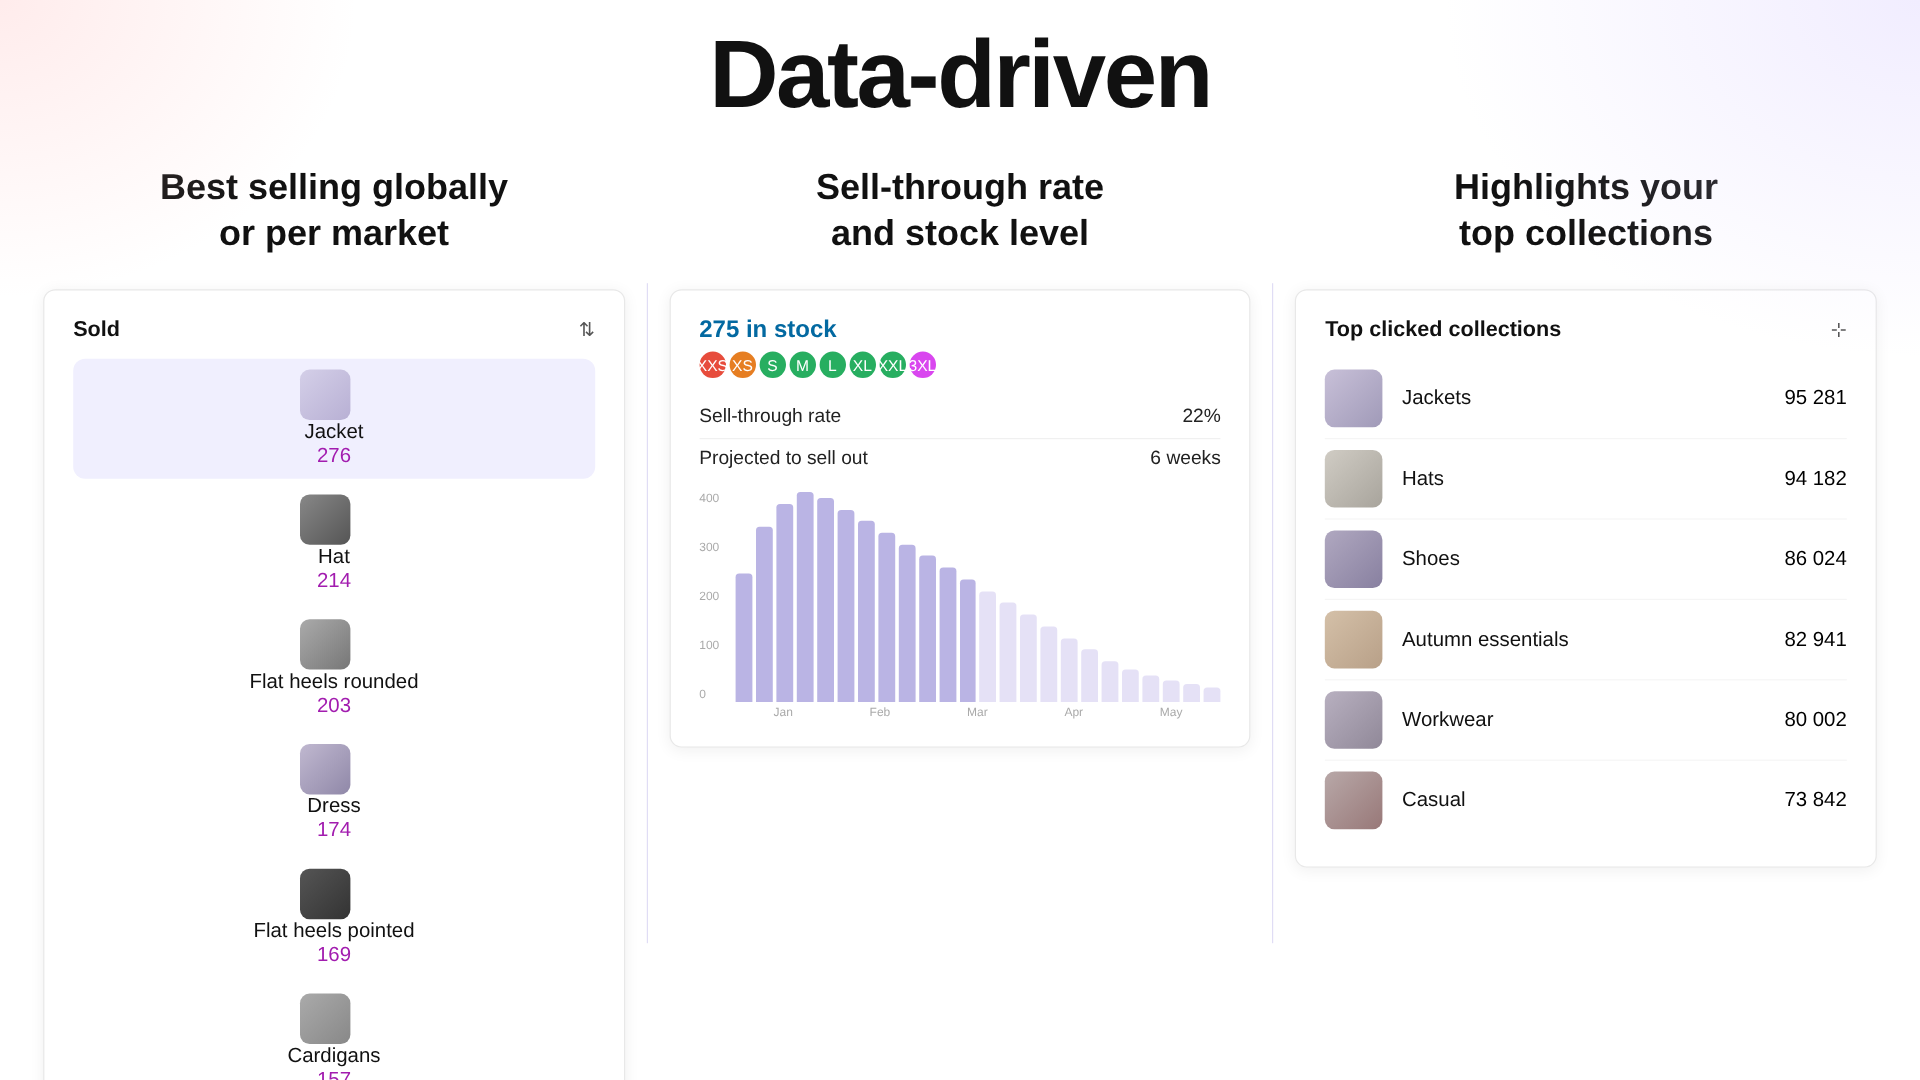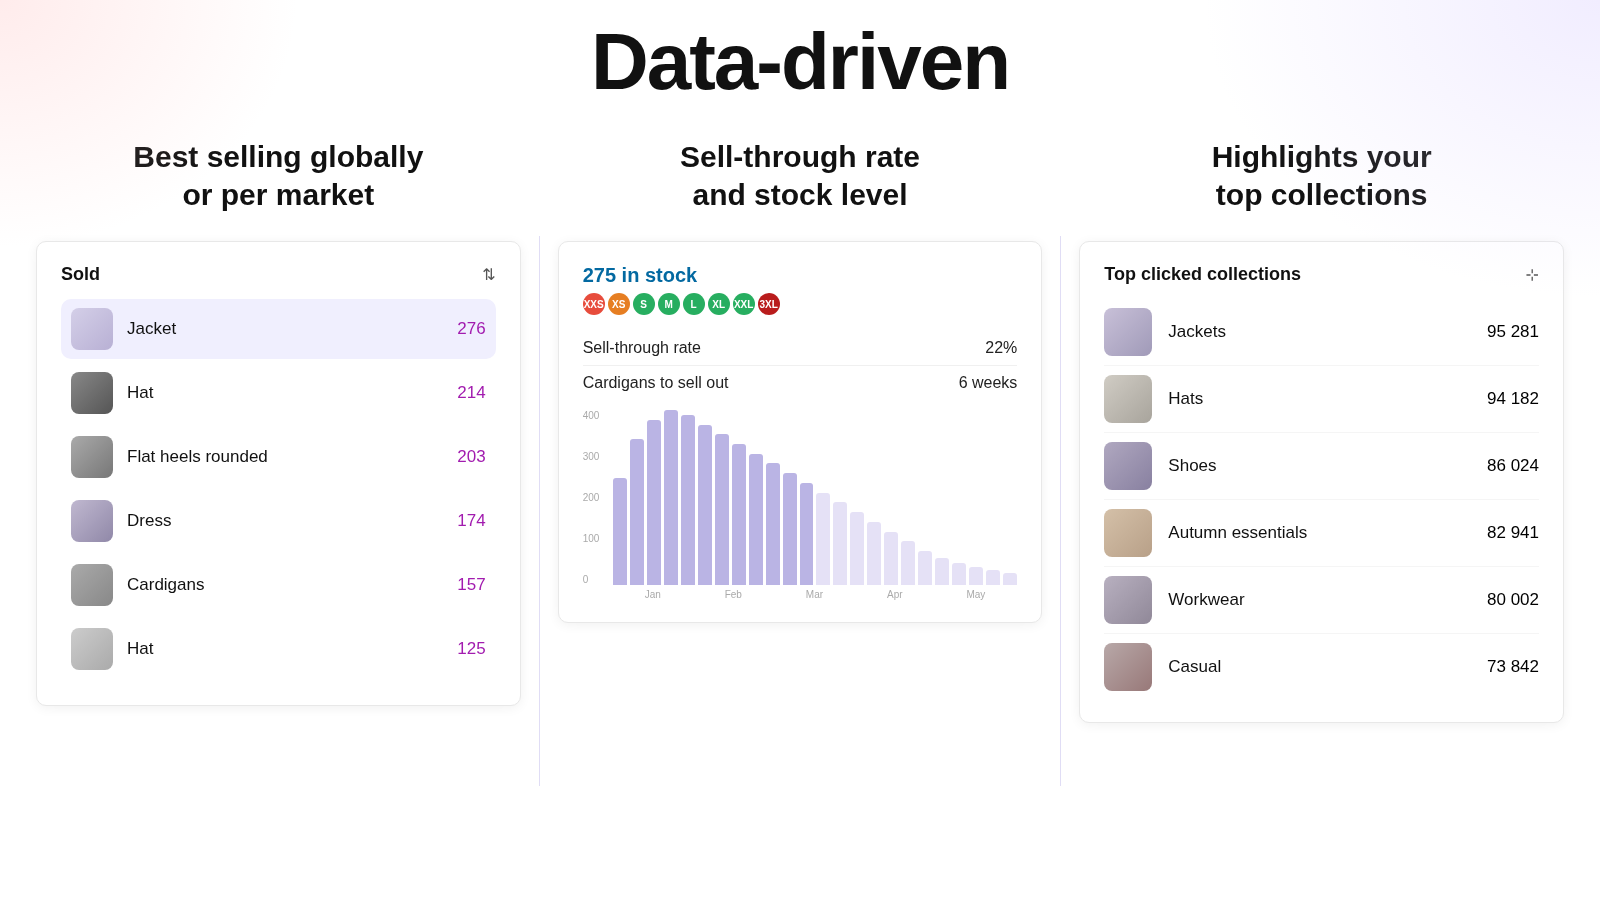--- a/index.html
+++ b/index.html
@@ -103,20 +103,21 @@
       color: #555;
       font-size: 16px;
     }
 
     .sold-item {
       display: flex;
       align-items: center;
       padding: 9px 10px;
       border-radius: 10px;
       margin-bottom: 4px;
+      flex-direction: column;
     }
 
     .sold-item.active {
       background: #f0effe;
     }
 
     .sold-item-thumb {
       width: 42px;
       height: 42px;
       border-radius: 8px;
@@ -164,22 +165,22 @@
     .size-dots {
       display: flex;
       gap: 3px;
       margin-bottom: 16px;
     }
 
     .size-dot {
       width: 22px;
       height: 22px;
       border-radius: 50%;
-      font-size: 10px;
-      font-weight: 700;
+      font-size: 13px;
+      font-weight: 400;
       color: #fff;
       display: flex;
       align-items: center;
       justify-content: center;
     }
 
     .sell-through-row {
       display: flex;
       justify-content: space-between;
       padding: 8px 0;
@@ -334,20 +335,25 @@
     <div class="sold-item-thumb thumb-flatheels"></div>
     <span class="sold-item-name">Flat heels rounded</span>
     <span class="sold-item-count">203</span>
   </div>
           <div class="sold-item">
     <div class="sold-item-thumb thumb-dress"></div>
     <span class="sold-item-name">Dress</span>
     <span class="sold-item-count">174</span>
   </div>
           <div class="sold-item">
+    <div class="sold-item-thumb thumb-flatheels2"></div>
+    <span class="sold-item-name">Flat heels pointed</span>
+    <span class="sold-item-count">169</span>
+  </div>
+          <div class="sold-item">
     <div class="sold-item-thumb thumb-cardigans"></div>
     <span class="sold-item-name">Cardigans</span>
     <span class="sold-item-count">157</span>
   </div>
           <div class="sold-item">
     <div class="sold-item-thumb thumb-hat2"></div>
     <span class="sold-item-name">Hat</span>
     <span class="sold-item-count">125</span>
   </div>
         </div>
@@ -364,30 +370,30 @@
       </div>
       <div class="size-dots" id="size-dots">
 
       <span class="size-dot" style="background: rgb(231, 76, 60);">XXS</span>
           <span class="size-dot" style="background: rgb(230, 126, 34);">XS</span>
           <span class="size-dot" style="background: rgb(39, 174, 96);">S</span>
           <span class="size-dot" style="background: rgb(39, 174, 96);">M</span>
           <span class="size-dot" style="background: rgb(39, 174, 96);">L</span>
           <span class="size-dot" style="background: rgb(39, 174, 96);">XL</span>
           <span class="size-dot" style="background: rgb(39, 174, 96);">XXL</span>
-          <span class="size-dot" style="background: #b91c1c;">3XL</span>
+          <span class="size-dot" style="background: #d946ef;">3XL</span>
         </div>
       <div id="metrics-list">
 
       <div class="sell-through-row">
     <span>Sell-through rate</span>
     <span class="sell-through-val">22%</span>
   </div>
           <div class="sell-through-row">
-    <span>Cardigans to sell out</span>
+    <span>Projected to sell out</span>
     <span class="sell-through-val">6 weeks</span>
   </div>
         </div>
       <div class="chart-wrapper">
         <div class="chart-y-labels">
           <span>400</span>
           <span>300</span>
           <span>200</span>
           <span>100</span>
           <span>0</span>

